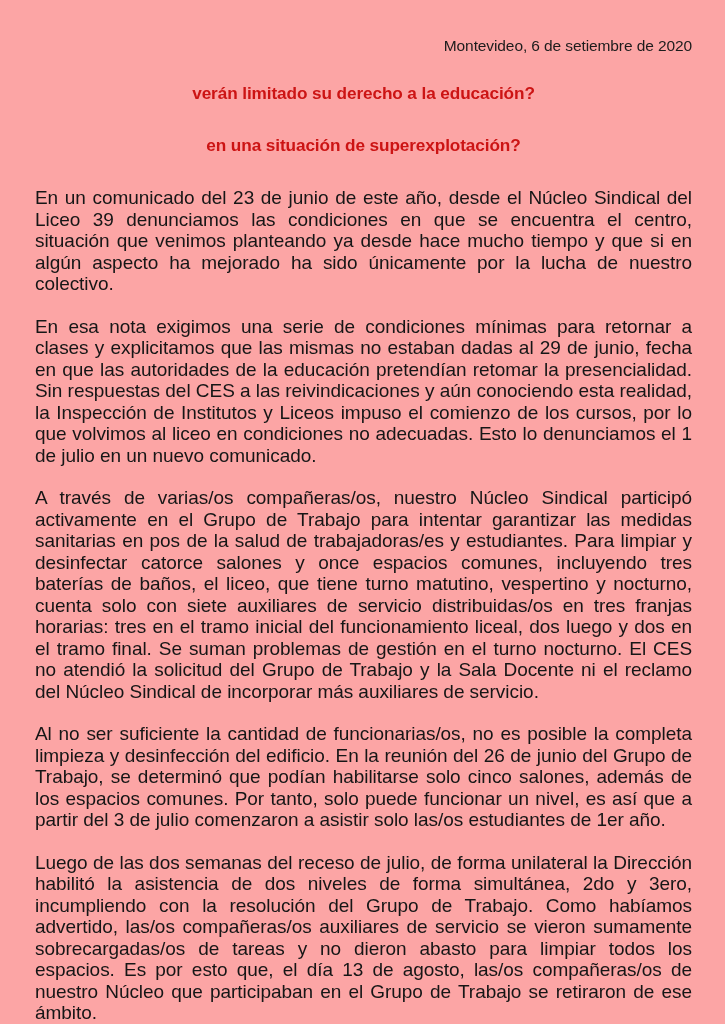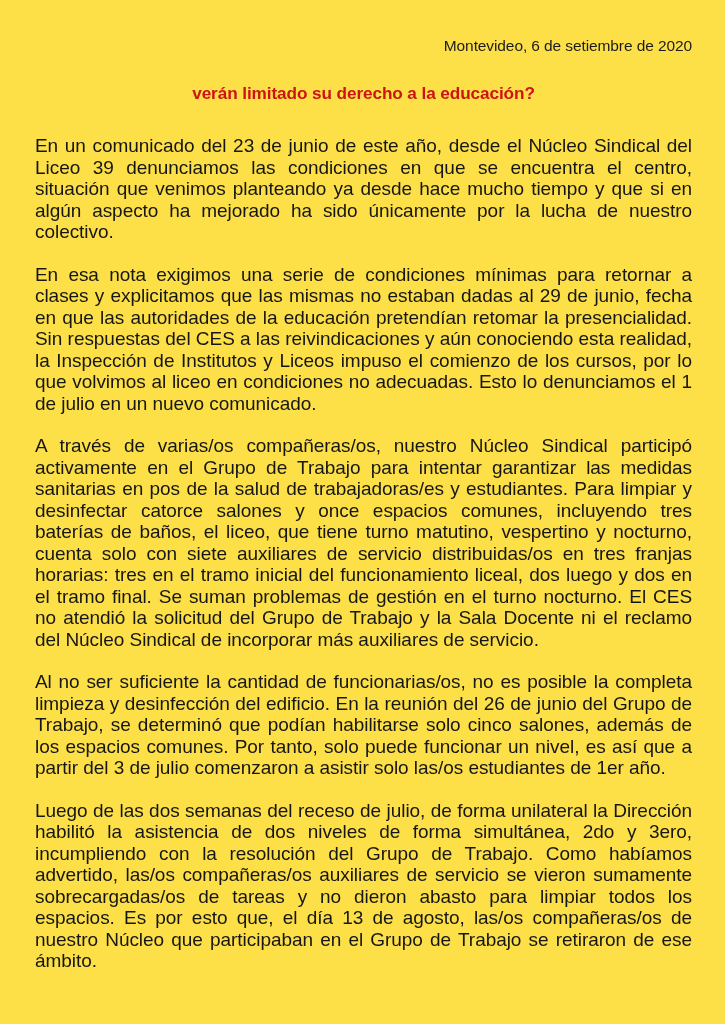--- a/index.html
+++ b/index.html
@@ -8,21 +8,21 @@
   body {
     width: 725px;
     height: 1024px;
     overflow: hidden;
     font-family: "Liberation Sans", sans-serif;
     color: var(--ink);
   }
   .page {
     width: 725px;
     height: 1024px;
-    background: #fde047;
+    background: #fca5a5;
     padding: 36px 33px 0 35px;
     overflow: hidden;
   }
   .date-line {
     text-align: right;
     font-size: 15.5px;
     line-height: 20px;
     color: #1c1c1c;
     letter-spacing: -0.1px;
   }
@@ -53,20 +53,21 @@
 
 <div class="page">
 
   <div class="date-line">Montevideo, 6 de setiembre de 2020</div>
 
   <h1 class="heading">
     <span class="hline">verán limitado su derecho a la educación?</span>
   </h1>
 
   <h1 class="heading second">
+    <span class="hline">en una situación de superexplotación?</span>
   </h1>
 
   <div class="doc-body">
     <p>En un comunicado del 23 de junio de este año, desde el Núcleo Sindical del Liceo 39 denunciamos las condiciones en que se encuentra el centro, situación que venimos planteando ya desde hace mucho tiempo y que si en algún aspecto ha mejorado ha sido únicamente por la lucha de nuestro colectivo.</p>
     <p>En esa nota exigimos una serie de condiciones mínimas para retornar a clases y explicitamos que las mismas no estaban dadas al 29 de junio, fecha en que las autoridades de la educación pretendían retomar la presencialidad. Sin respuestas del CES a las reivindicaciones y aún conociendo esta realidad, la Inspección de Institutos y Liceos impuso el comienzo de los cursos, por lo que volvimos al liceo en condiciones no adecuadas. Esto lo denunciamos el 1 de julio en un nuevo comunicado.</p>
     <p>A través de varias/os compañeras/os, nuestro Núcleo Sindical participó activamente en el Grupo de Trabajo para intentar garantizar las medidas sanitarias en pos de la salud de trabajadoras/es y estudiantes. Para limpiar y desinfectar catorce salones y once espacios comunes, incluyendo tres baterías de baños, el liceo, que tiene turno matutino, vespertino y nocturno, cuenta solo con siete auxiliares de servicio distribuidas/os en tres franjas horarias: tres en el tramo inicial del funcionamiento liceal, dos luego y dos en el tramo final. Se suman problemas de gestión en el turno nocturno. El CES no atendió la solicitud del Grupo de Trabajo y la Sala Docente ni el reclamo del Núcleo Sindical de incorporar más auxiliares de servicio.</p>
     <p>Al no ser suficiente la cantidad de funcionarias/os, no es posible la completa limpieza y desinfección del edificio. En la reunión del 26 de junio del Grupo de Trabajo, se determinó que podían habilitarse solo cinco salones, además de los espacios comunes. Por tanto, solo puede funcionar un nivel, es así que a partir del 3 de julio comenzaron a asistir solo las/os estudiantes de 1er año.</p>
     <p>Luego de las dos semanas del receso de julio, de forma unilateral la Dirección habilitó la asistencia de dos niveles de forma simultánea, 2do y 3ero, incumpliendo con la resolución del Grupo de Trabajo. Como habíamos advertido, las/os compañeras/os auxiliares de servicio se vieron sumamente sobrecargadas/os de tareas y no dieron abasto para limpiar todos los espacios. Es por esto que, el día 13 de agosto, las/os compañeras/os de nuestro Núcleo que participaban en el Grupo de Trabajo se retiraron de ese ámbito.</p>
   </div>
 

